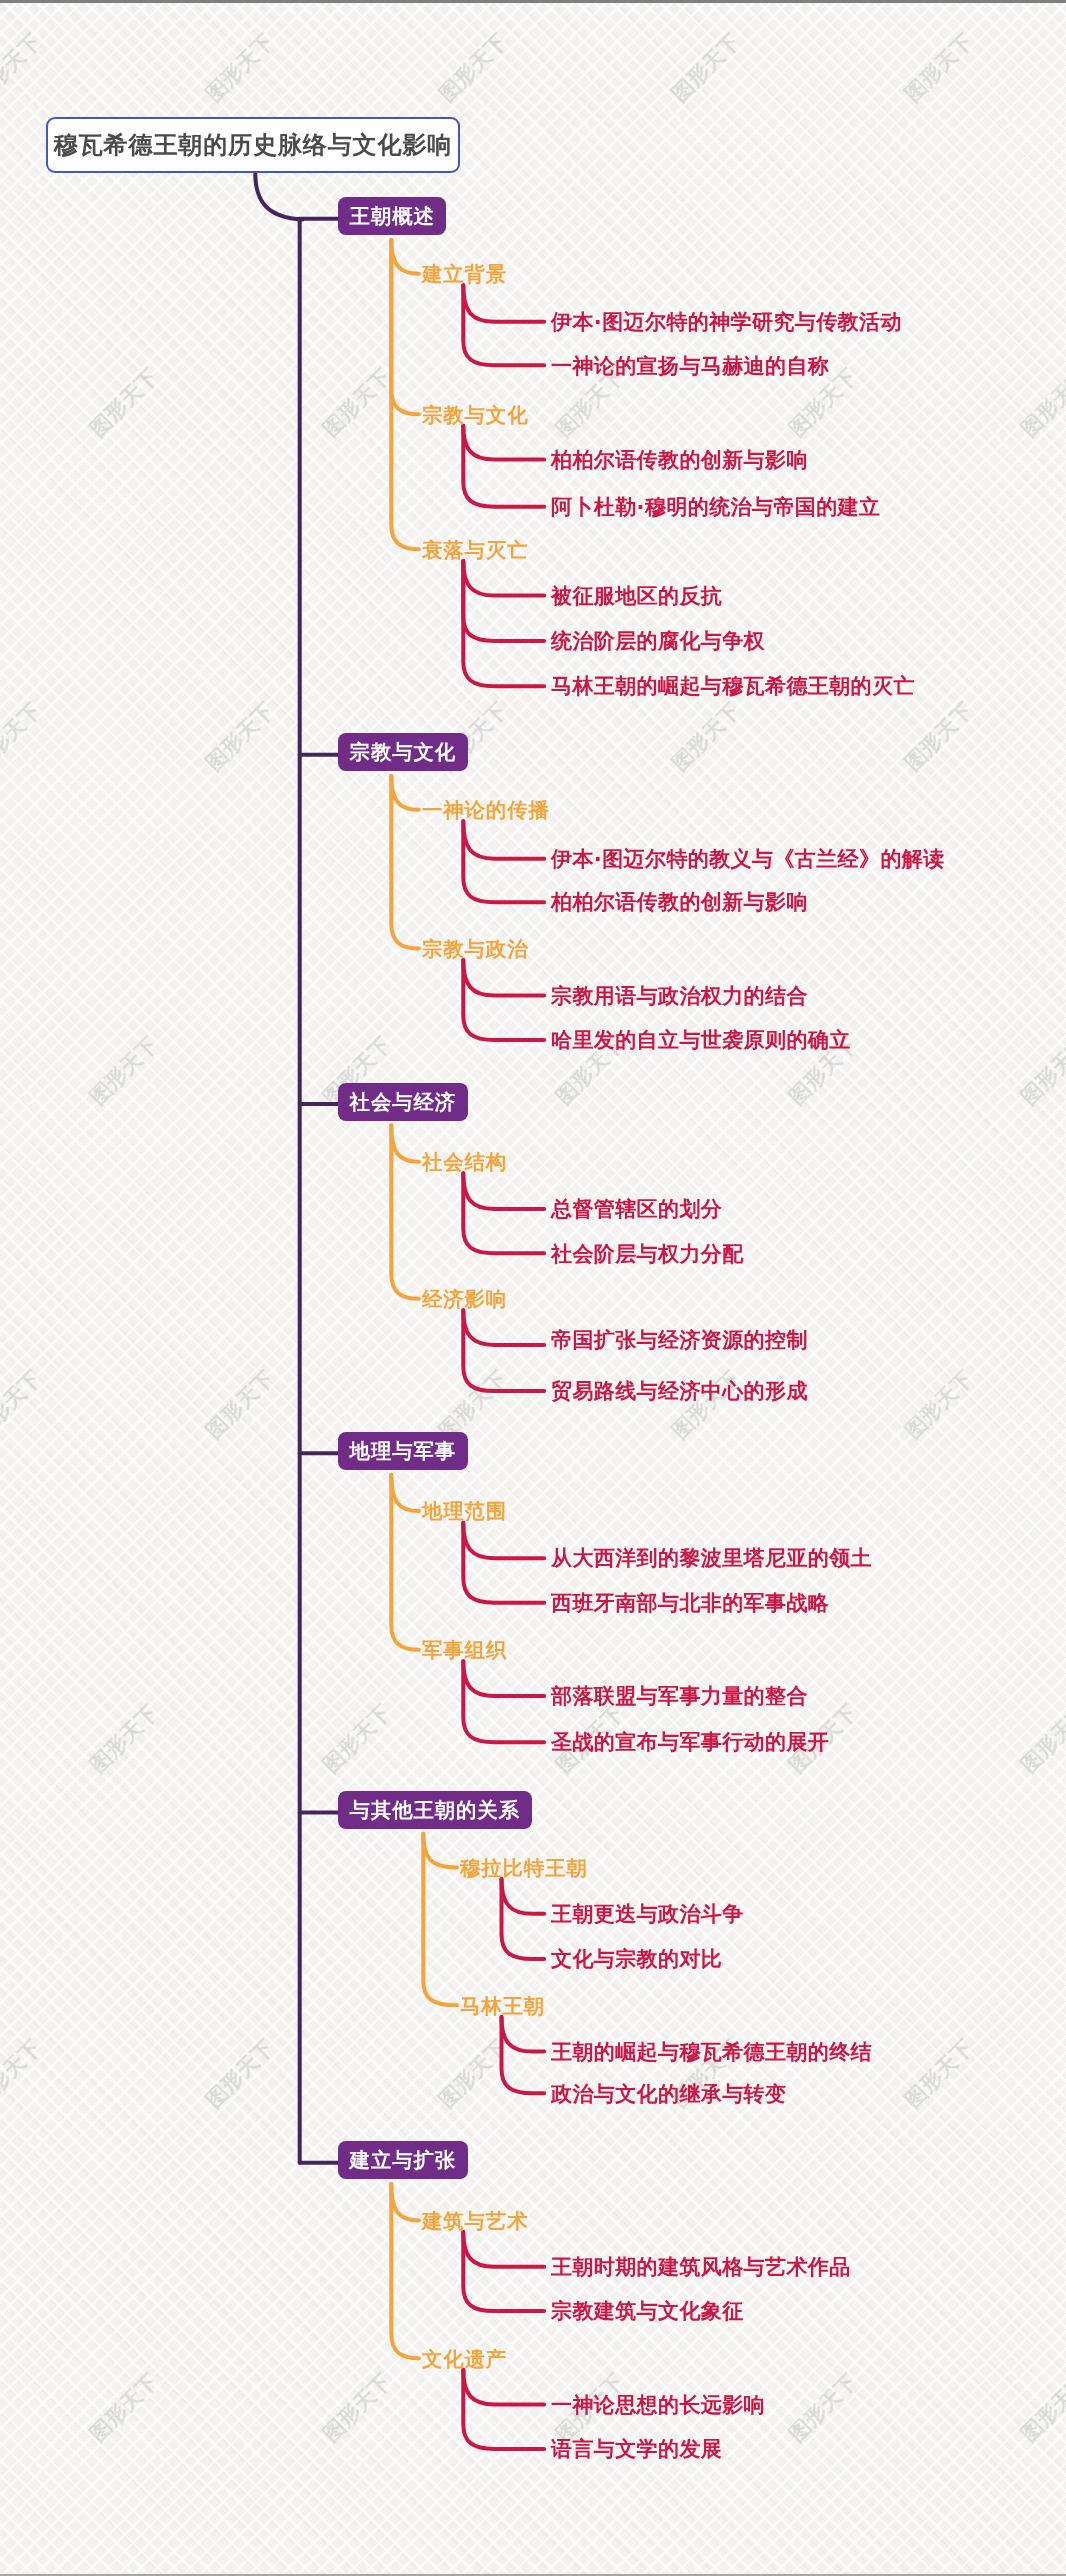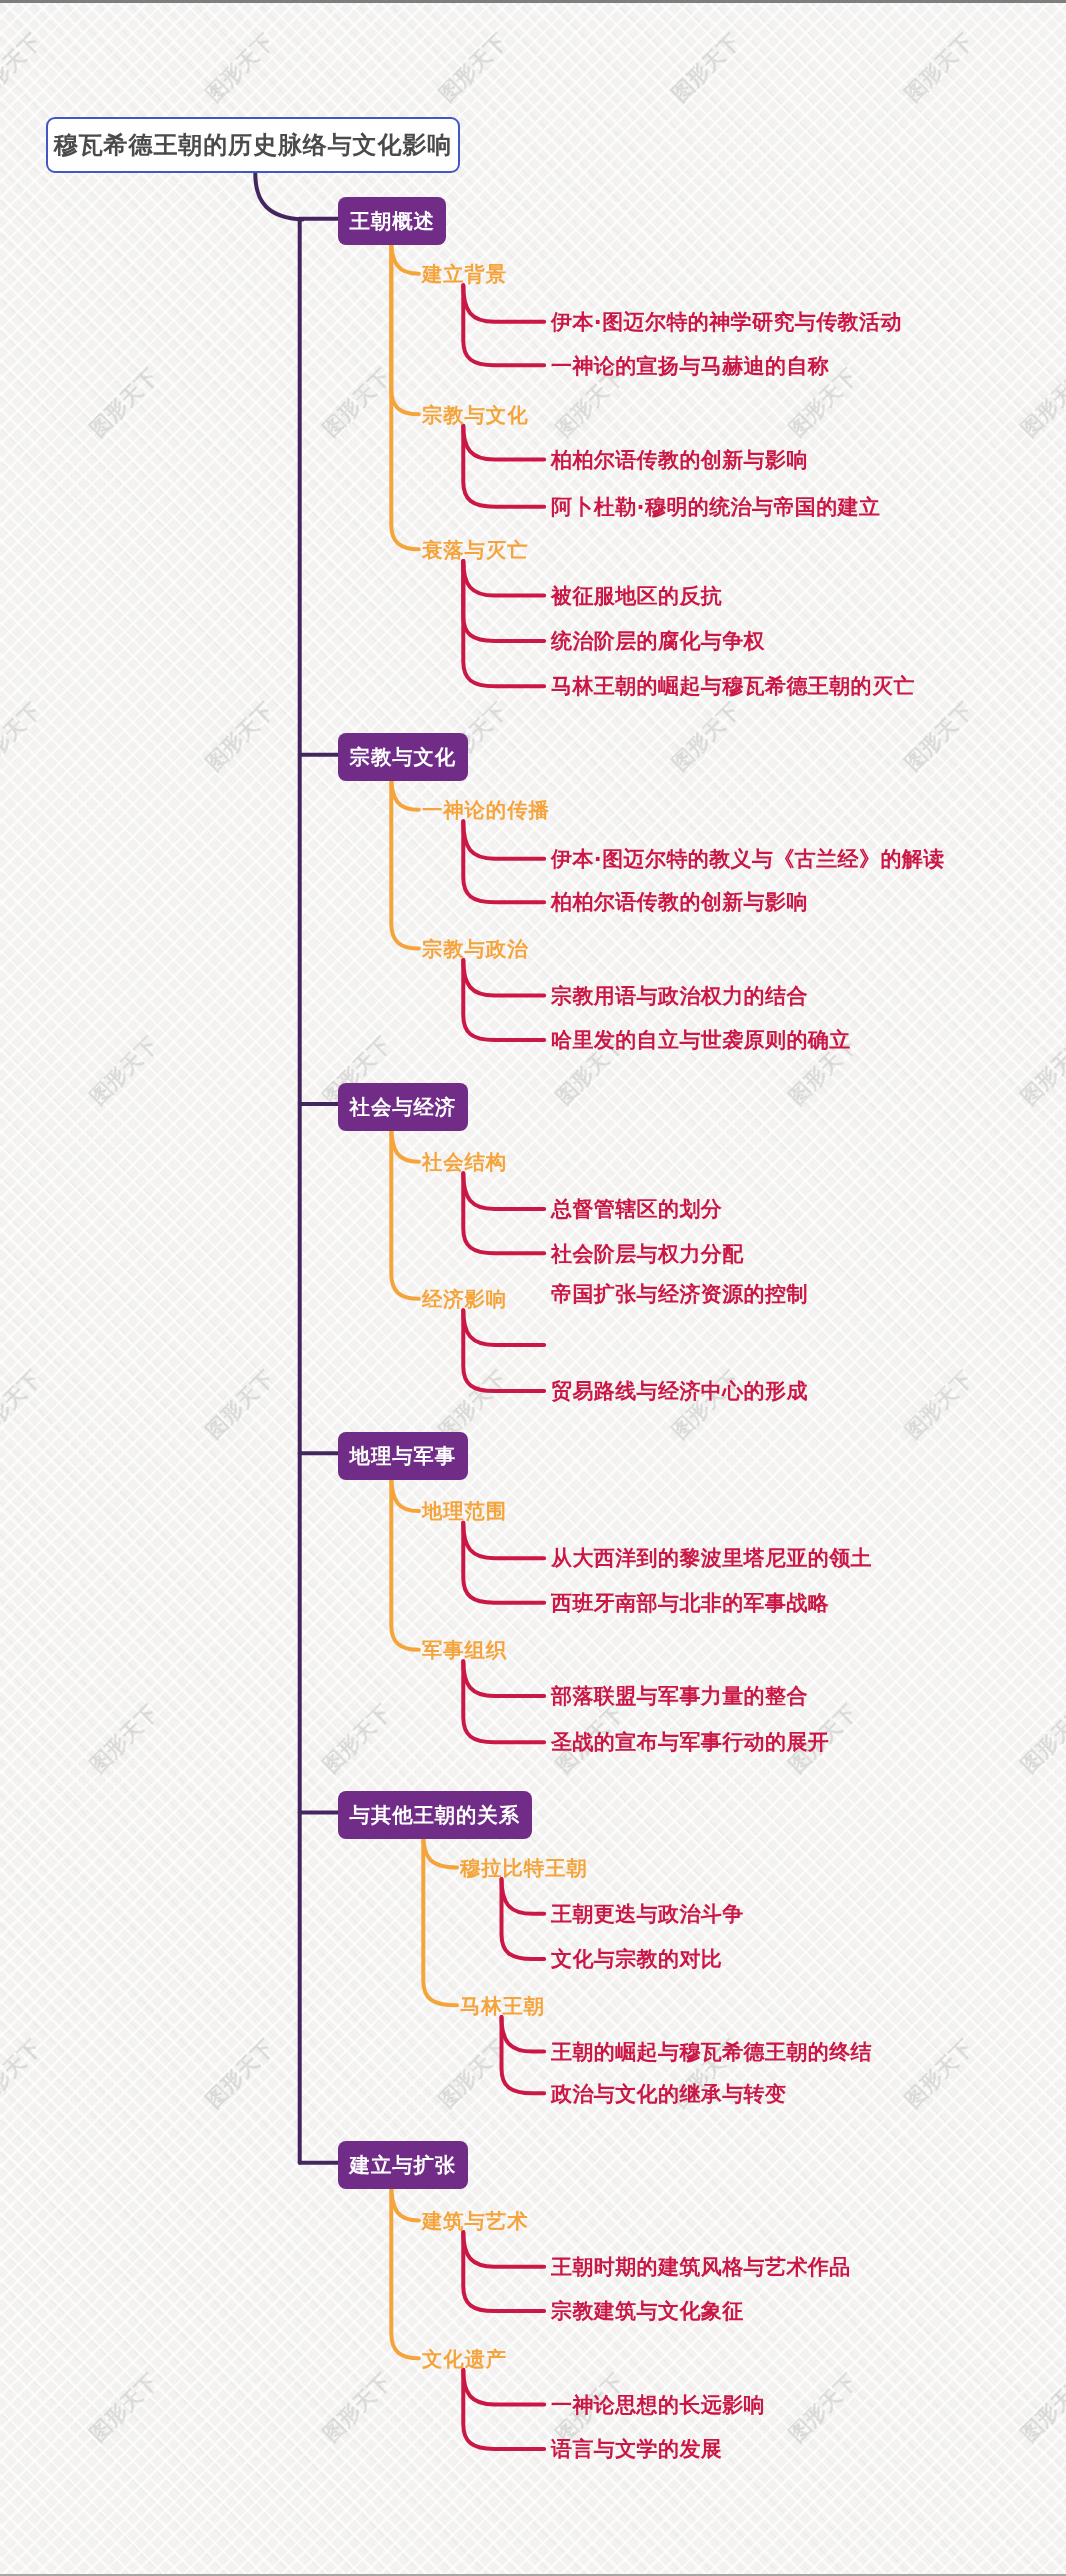--- a/index.html
+++ b/index.html
@@ -38,21 +38,21 @@
     background:#ffffff;
     border:2.7px solid #4356c5;
     border-radius:9px;
     box-sizing:border-box;
     display:flex;align-items:center;justify-content:center;
     font-size:24px;font-weight:600;color:#4a4a4a;
     letter-spacing:0.9px;
   }
 
   .section-node{
-    left:338px;height:48px;
+    left:338px;height:38px;
     background:#702c86;
     border-radius:8px;
     display:flex;align-items:center;
     padding:0 11.6px;
     font-size:20.4px;font-weight:700;color:#ffffff;
     letter-spacing:0.9px;
   }
 
   .branch-label{
     left:422px;
@@ -206,21 +206,21 @@
   <div class="node leaf-label" style="top:497px">阿卜杜勒·穆明的统治与帝国的建立</div>
   <div class="node leaf-label" style="top:586px">被征服地区的反抗</div>
   <div class="node leaf-label" style="top:631px">统治阶层的腐化与争权</div>
   <div class="node leaf-label" style="top:676px">马林王朝的崛起与穆瓦希德王朝的灭亡</div>
   <div class="node leaf-label" style="top:849px">伊本·图迈尔特的教义与《古兰经》的解读</div>
   <div class="node leaf-label" style="top:892px">柏柏尔语传教的创新与影响</div>
   <div class="node leaf-label" style="top:986px">宗教用语与政治权力的结合</div>
   <div class="node leaf-label" style="top:1030px">哈里发的自立与世袭原则的确立</div>
   <div class="node leaf-label" style="top:1199px">总督管辖区的划分</div>
   <div class="node leaf-label" style="top:1244px">社会阶层与权力分配</div>
-  <div class="node leaf-label" style="top:1284px">帝国扩张与经济资源的控制</div>
+  <div class="node leaf-label" style="top:1330px">帝国扩张与经济资源的控制</div>
   <div class="node leaf-label" style="top:1381px">贸易路线与经济中心的形成</div>
   <div class="node leaf-label" style="top:1548px">从大西洋到的黎波里塔尼亚的领土</div>
   <div class="node leaf-label" style="top:1593px">西班牙南部与北非的军事战略</div>
   <div class="node leaf-label" style="top:1686px">部落联盟与军事力量的整合</div>
   <div class="node leaf-label" style="top:1732px">圣战的宣布与军事行动的展开</div>
   <div class="node leaf-label" style="top:1904px">王朝更迭与政治斗争</div>
   <div class="node leaf-label" style="top:1949px">文化与宗教的对比</div>
   <div class="node leaf-label" style="top:2042px">王朝的崛起与穆瓦希德王朝的终结</div>
   <div class="node leaf-label" style="top:2084px">政治与文化的继承与转变</div>
   <div class="node leaf-label" style="top:2257px">王朝时期的建筑风格与艺术作品</div>

